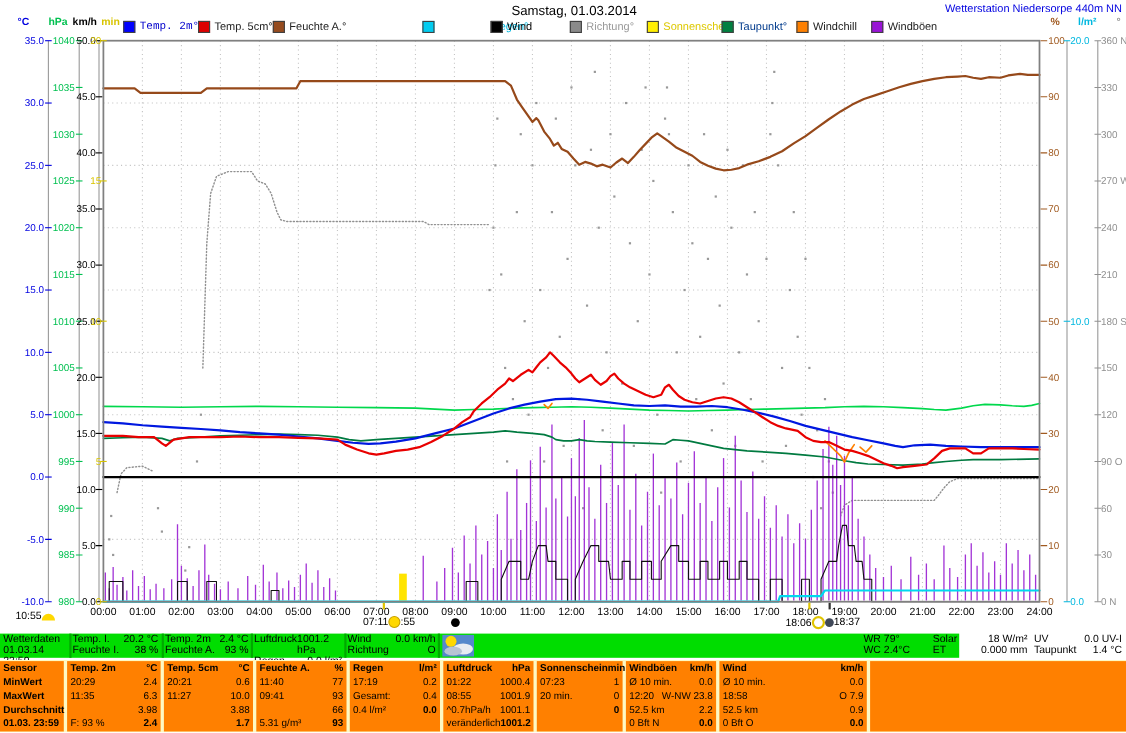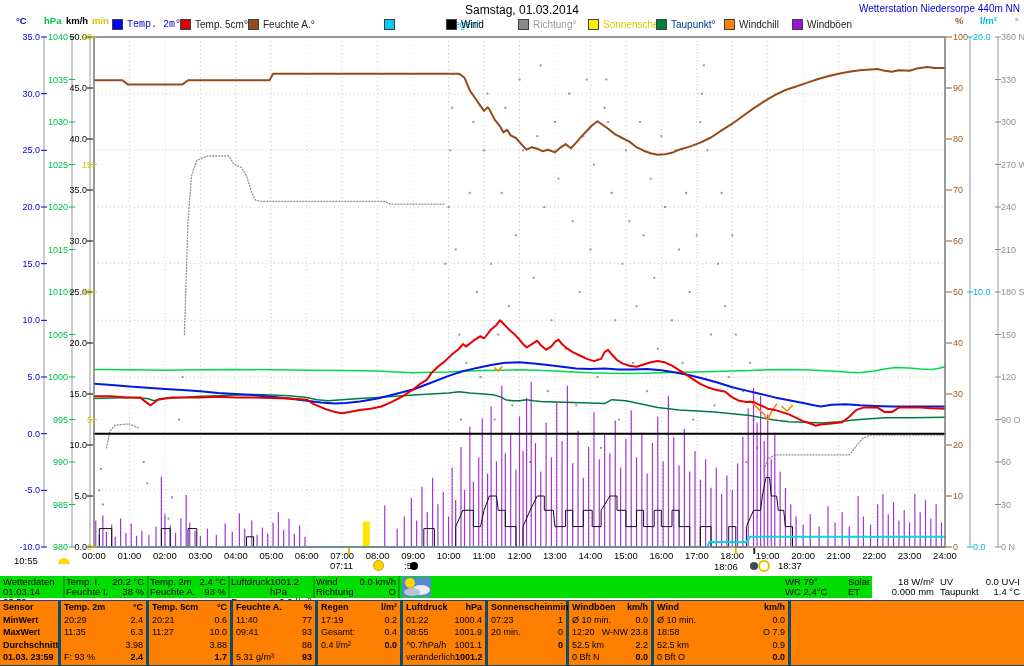--- a/index.html
+++ b/index.html
@@ -5,31 +5,31 @@
   html,body{margin:0;padding:0;background:#fff;}
   .screen{position:relative;width:1024px;height:666px;background:#ffffff;
           font-family:"Liberation Sans",sans-serif;color:#000;overflow:hidden;}
   .abs{position:absolute;white-space:nowrap;}
   .title{left:0;right:0;top:3px;text-align:center;font-size:12px;padding-left:20px;}
   .station{right:4px;top:3px;font-size:10px;color:#0000e0;}
   .unit-lbl{top:15px;font-size:9.5px;font-weight:bold;}
   .legend-item{position:absolute;top:19px;display:flex;align-items:center;gap:4px;
                font-size:10px;white-space:nowrap;}
   .sq{width:9px;height:9px;border:1px solid #404040;flex:0 0 auto;}
-  .marker{font-size:9.5px;display:flex;align-items:center;gap:20px;}
+  .marker{font-size:9.5px;display:flex;align-items:center;gap:0;}
   .sun-icon{width:9px;height:9px;border-radius:50%;background:#ffd800;border:1px solid #c8a000;}
   .sunset-icon{width:8px;height:8px;border-radius:50%;background:#fff;border:2px solid #e0c400;}
   .moon-icon{width:8px;height:8px;border-radius:50%;background:#404858;}
   .newmoon-icon{width:8px;height:8px;border-radius:50%;background:#000;}
   .halfmoon-icon{width:12px;height:6px;border-radius:12px 12px 0 0;background:#ffd800;}
   .statusbar{position:absolute;left:0;top:576px;width:872px;height:22px;background:#00dd00;}
   .gcell{position:absolute;top:1px;height:20px;font-size:9.5px;line-height:10px;color:#000;}
   .grow{display:flex;justify-content:space-between;line-height:10px;margin-top:0;}
   .gsep{position:absolute;top:0;width:2px;height:22px;background:#00a800;}
-  .otable{position:absolute;left:0;top:600px;width:1024px;height:66px;background:#0c4a6e;}
+  .otable{position:absolute;left:0;top:600px;width:1024px;height:66px;background:#fef9c3;}
   .ocol{position:absolute;top:1px;height:64px;background:#ff8000;font-size:9px;}
   .orow{display:flex;justify-content:space-between;padding:0 3px;line-height:12.6px;white-space:nowrap;}
   .b{font-weight:bold;}
   svg text{font-family:"Liberation Sans",sans-serif;}
 </style>
 </head>
 <body>
 
 <div class="screen">
 
@@ -736,21 +736,21 @@
         <div class="orow">
           <span>11:40</span>
           <span>77</span>
         </div>
         <div class="orow">
           <span>09:41</span>
           <span>93</span>
         </div>
         <div class="orow">
           <span></span>
-          <span>88</span>
+          <span>66</span>
         </div>
         <div class="orow">
           <span>5.31 g/m³</span>
           <span class="b">93</span>
         </div>
       </div>
       <div class="ocol" style="left: 318px; width: 82px; background: rgb(255, 128, 0);">
         <div class="orow b">
           <span>Regen</span>
           <span>l/m²</span>

